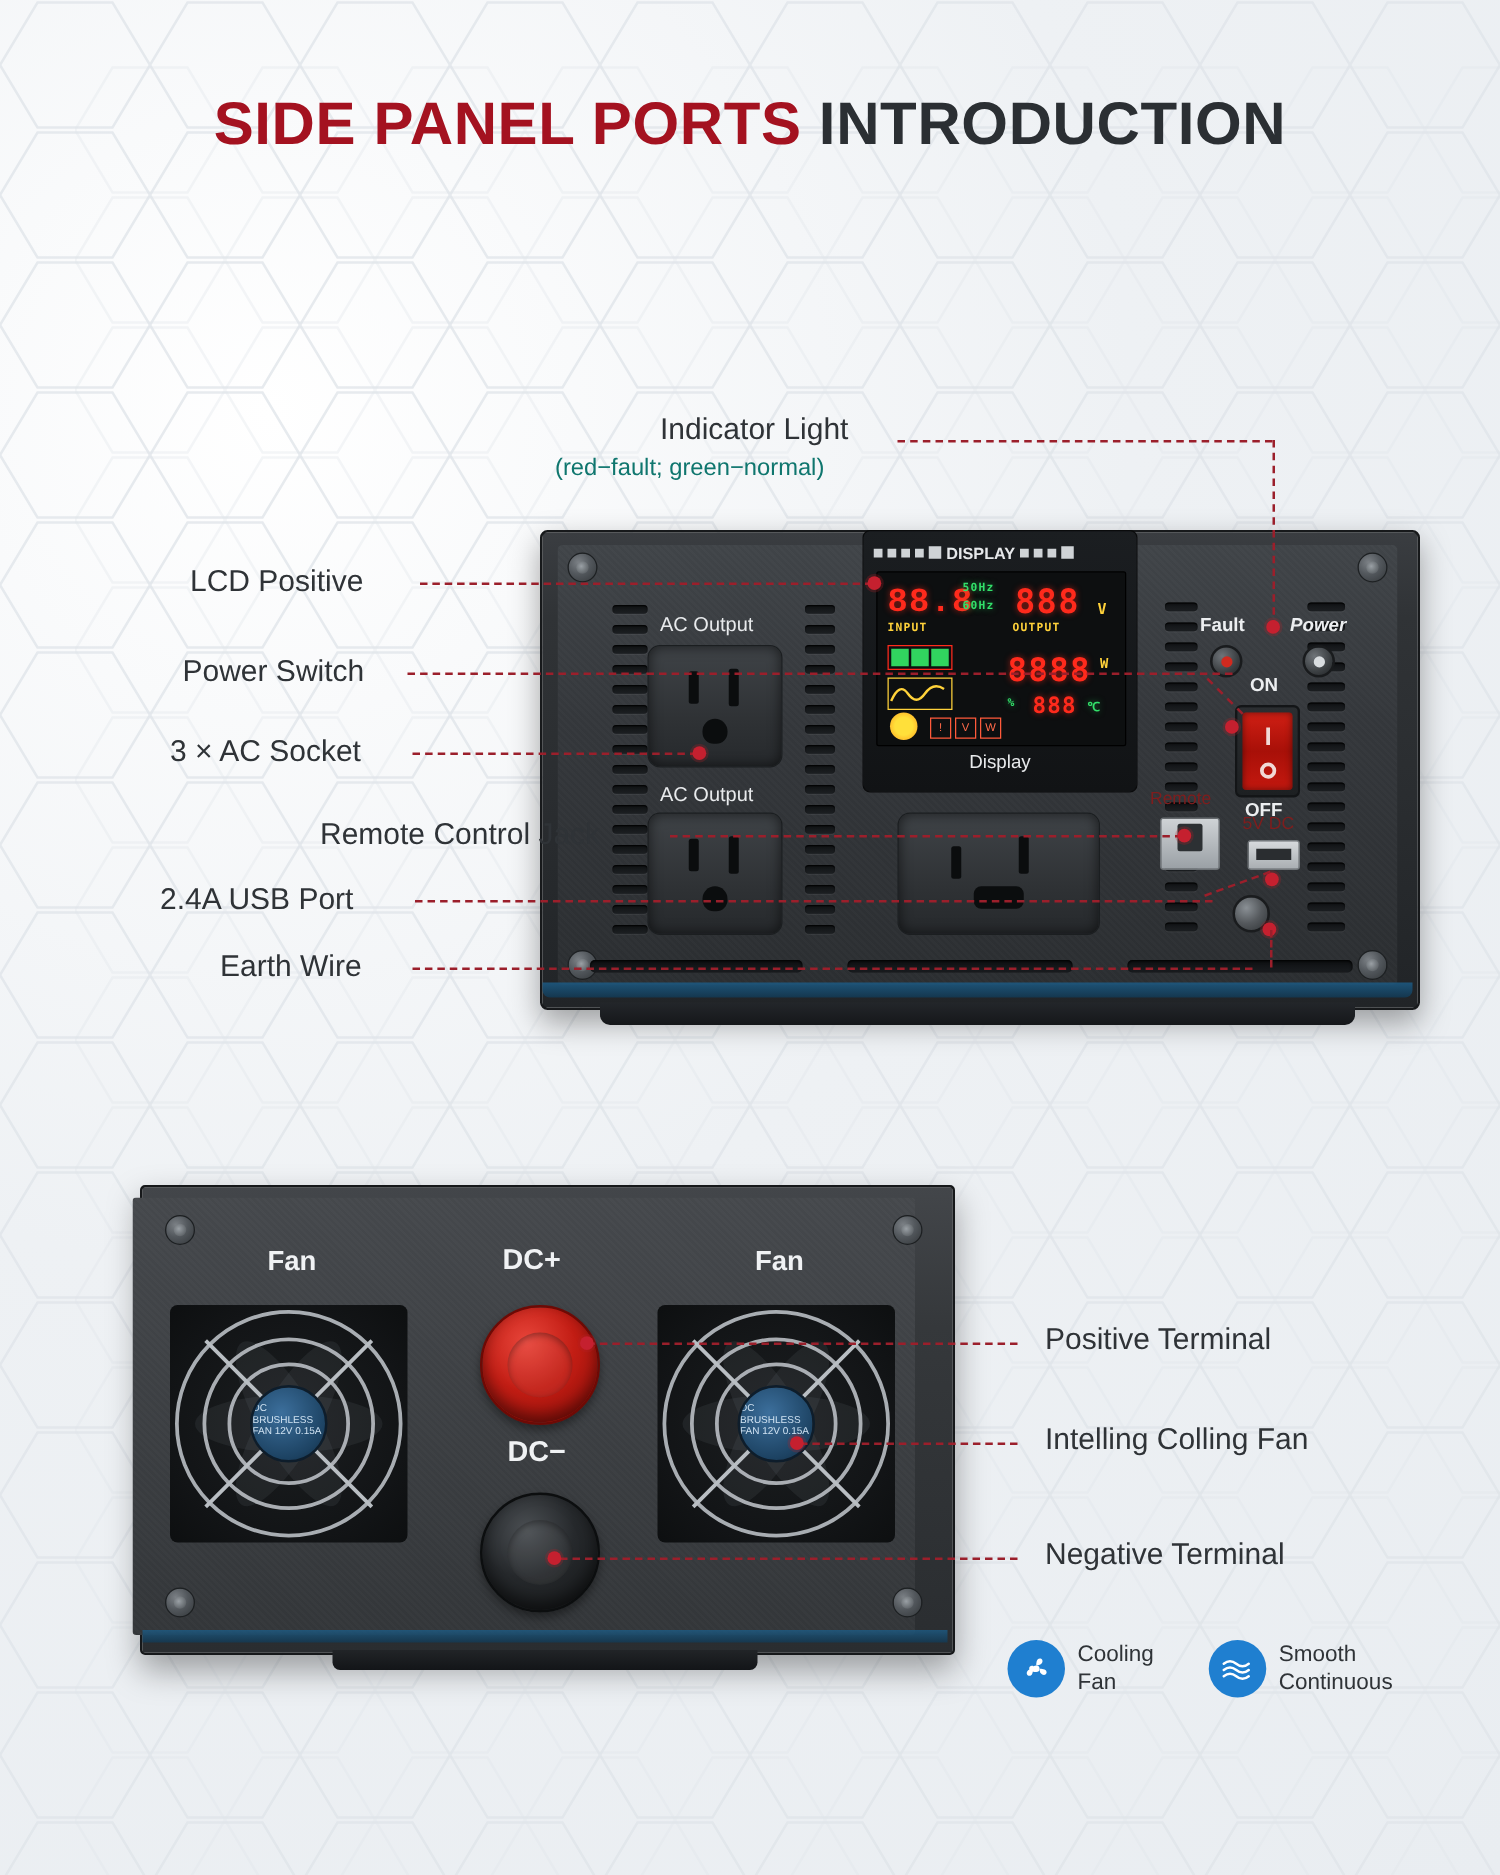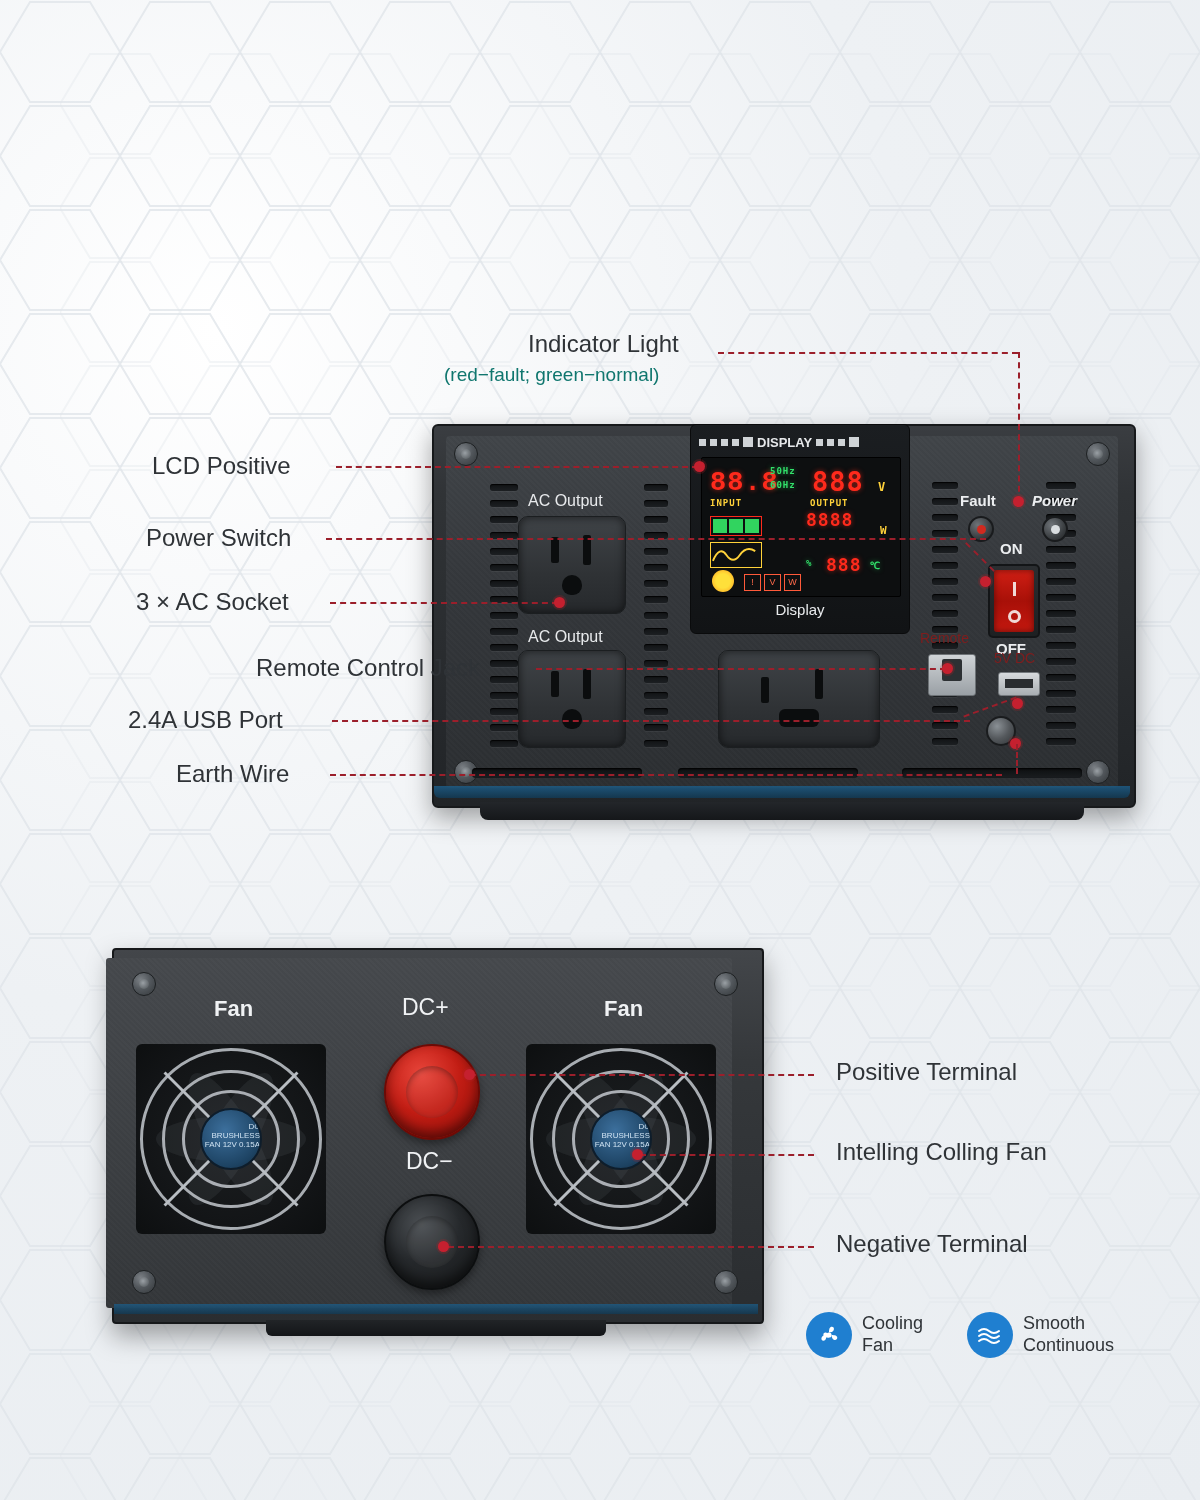--- a/index.html
+++ b/index.html
@@ -434,21 +434,21 @@
   .fan .hub {
     position: absolute;
     left: 50%; top: 50%;
     width: 62px; height: 62px;
     margin: -31px 0 0 -31px;
     border-radius: 50%;
     background: radial-gradient(circle at 40% 35%, #3c6f9c, #1d4363 70%, #13293c);
     border: 2px solid #0e1d2b;
     color: #cfe2f2;
     font-size: 8px;
-    text-align: right;
+    text-align: left;
     line-height: 1.15;
     padding-top: 12px;
     box-sizing: border-box;
     overflow: hidden;
   }
   .fan .blade {
     position: absolute;
     left: 50%; top: 50%;
     width: 150px; height: 46px;
     margin: -23px 0 0 -75px;
@@ -481,21 +481,21 @@
     position: absolute;
     left: 50%; top: 50%;
     width: 52px; height: 52px;
     margin: -26px 0 0 -26px;
     border-radius: 50%;
     background: rgba(255,255,255,.05);
     box-shadow: inset 0 2px 6px rgba(0,0,0,.35);
   }
   .term-cap {
     position: absolute;
-    font-size: 23px; font-weight: normal; color: #f0f2f4;
+    font-size: 23px; font-weight: bold; color: #f0f2f4;
   }
   .db-base {
     position: absolute;
     left: 170px; top: 372px;
     width: 340px; height: 16px;
     background: linear-gradient(180deg,#212427,#131518);
     border-radius: 0 0 6px 6px;
   }
   .db-edge {
     position: absolute;
@@ -538,20 +538,23 @@
         <path d="M30 2 L90 2 L120 52 L90 102 L30 102 L0 52 Z" fill="none" stroke="#dfe4e9" stroke-width="2"></path>
       </pattern>
     </defs>
     <rect x="0" y="0" width="1200" height="1500" fill="url(#hexp)" opacity="0.75"></rect>
     <rect x="0" y="0" width="1200" height="1500" fill="url(#hexp)" opacity="0.35" transform="translate(60,52)"></rect>
   </svg>
 </div>
 
 <div class="page">
 
+  <div class="title">
+    <span class="red">SIDE PANEL PORTS</span><span> INTRODUCTION</span>
+  </div>
 
 
   <div class="device-top">
     <div class="dt-body"></div>
     <div class="dt-face"></div>
 
     <div class="screw" style="left:22px;  top:18px;"></div>
     <div class="screw" style="left:654px; top:18px;"></div>
     <div class="screw" style="left:22px;  top:336px;"></div>
     <div class="screw" style="left:654px; top:336px;"></div>
@@ -669,21 +672,21 @@
           <span class="sq big"></span>
       </div>
       <div class="lcd-screen">
         <div class="seg red" style="left:8px; top:10px; font-size:27px;font-family:Liberation Mono, monospace;">88.8</div>
         <div class="seg ylw" style="left:8px; top:40px; font-size:9px;">INPUT</div>
         <div class="seg grn" style="left:68px; top:8px; font-size:9px;">50Hz</div>
         <div class="seg grn" style="left:68px; top:22px; font-size:9px;">60Hz</div>
         <div class="seg red" style="left:110px; top:8px; font-size:27px;">888</div>
         <div class="seg ylw" style="left:176px; top:22px; font-size:12px;">V</div>
         <div class="seg ylw" style="left:108px; top:40px; font-size:9px;">OUTPUT</div>
-        <div class="seg red" style="left:104px; top:51px; font-size:18px;">8888</div>
+        <div class="seg red" style="left:104px; top:64px; font-size:26px;">8888</div>
         <div class="seg ylw" style="left:178px; top:66px; font-size:11px;">W</div>
         <div class="bar-wrap">
             <i></i>
             <i></i>
             <i></i>
           </div>
         <div class="wave">
           <svg viewBox="0 0 52 24" width="50" height="24">
               <path d="M2 18 Q9 2 16 12 T30 12 T46 8" fill="none" stroke="#ffd23a" stroke-width="2"></path>
             </svg>

